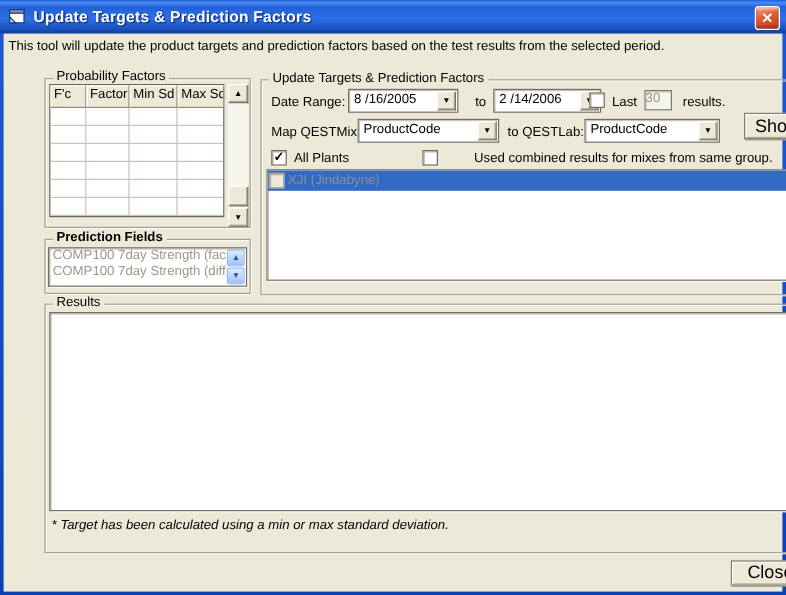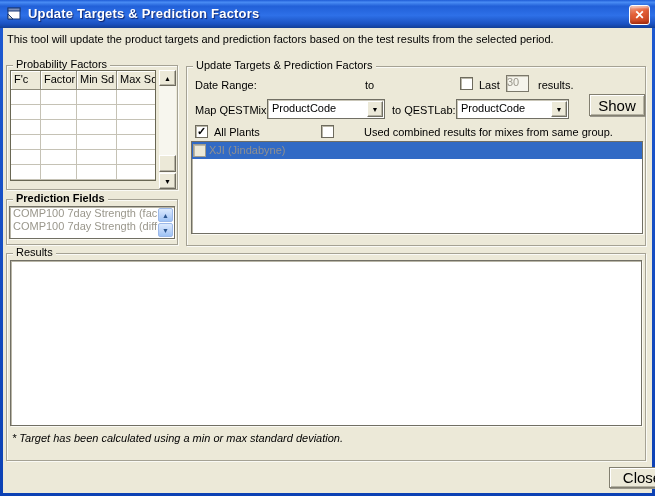--- a/index.html
+++ b/index.html
@@ -20,21 +20,21 @@
     background:linear-gradient(160deg,#f4a88f 0%,#e56038 40%,#c13c17 100%);
     box-shadow:inset 0 -2px 3px rgba(120,20,0,.5), inset 0 2px 2px rgba(255,255,255,.45);
     color:#fff; font-weight:bold; font-size:12px; line-height:18px; text-align:center; }
 
   
   .body { position:absolute; left:3px; top:28px; width:649px; height:465px; background:#ece9d8; }
   .desc { position:absolute; left:4px; top:5px; width:640px; white-space:nowrap; }
 
   
   .group { position:absolute; border:1px solid #a5a294;
-    box-shadow:inset 1px 1px 0 rgba(255,255,255,.75), 1px 1px 0 rgba(255,255,255,.75); }
+    box-shadow:inset 1px 1px 0 rgba(255,255,255,.75), 1px 1px 0 rgba(255,255,255,.75);margin-left:31px; }
   .legend { position:absolute; top:-8px; left:6px; background:#ece9d8; padding:0 3px; white-space:nowrap; }
   .legend.bold { font-weight:bold; }
   .lbl { position:absolute; white-space:nowrap; }
 
   
   .sunken { background:#fff; border:1px solid #716f64;
     box-shadow:inset 1px 1px 0 #b9b6a7, 1px 1px 0 #fbfaf3; }
 
   
   .combo { position:absolute; height:20px; background:#fff; border:1px solid #716f64;
@@ -177,21 +177,33 @@
         <div class="sb-btn sb-down">
             <span>▼</span>
           </div>
       </div>
     </div>
 
     <div class="group" style="left:183px;top:38px;width:460px;height:180px;">
       <span class="legend">Update Targets &amp; Prediction Factors</span>
 
       <span class="lbl" style="left:8px;top:12px;">Date Range:</span>
+      <div class="combo" style="left:72px;top:7px;width:92px;">
+        <span class="combo-val">8 /16/2005</span>
+        <span class="combo-btn">
+            <span>▼</span>
+          </span>
+      </div>
       <span class="lbl" style="left:178px;top:12px;">to</span>
+      <div class="combo" style="left:193px;top:7px;width:90px;">
+        <span class="combo-val">2 /14/2006</span>
+        <span class="combo-btn">
+            <span>▼</span>
+          </span>
+      </div>
       <span class="checkbox" style="left:273px;top:10px;"></span>
       <span class="lbl" style="left:292px;top:12px;">Last</span>
       <span class="disabled-edit" style="left:319px;top:8px;width:23px;height:17px;">30</span>
       <span class="lbl" style="left:351px;top:12px;">results.</span>
 
       <span class="lbl" style="left:8px;top:37px;">Map QESTMix:</span>
       <div class="combo" style="left:80px;top:32px;width:118px;">
         <span class="combo-val">ProductCode</span>
         <span class="combo-btn">
             <span>▼</span>

